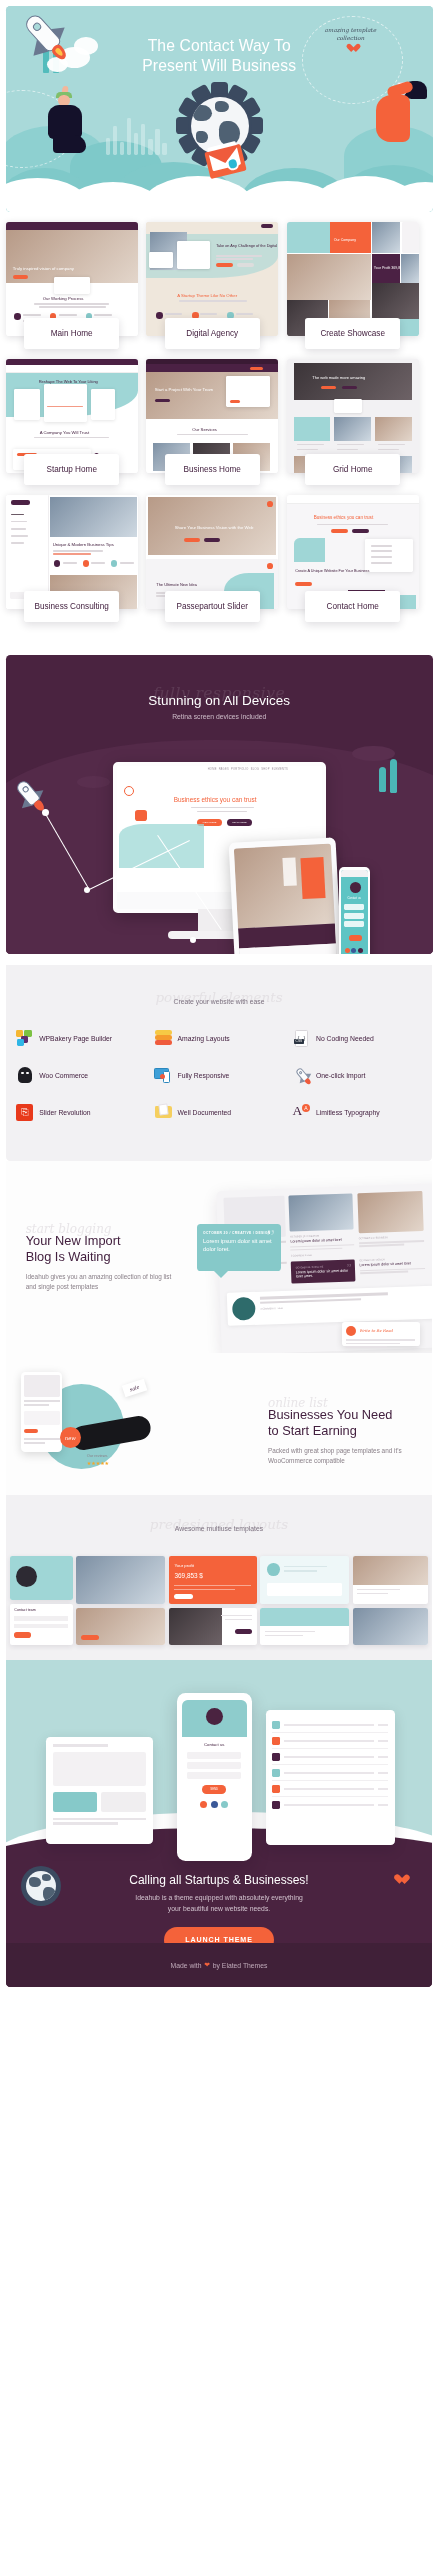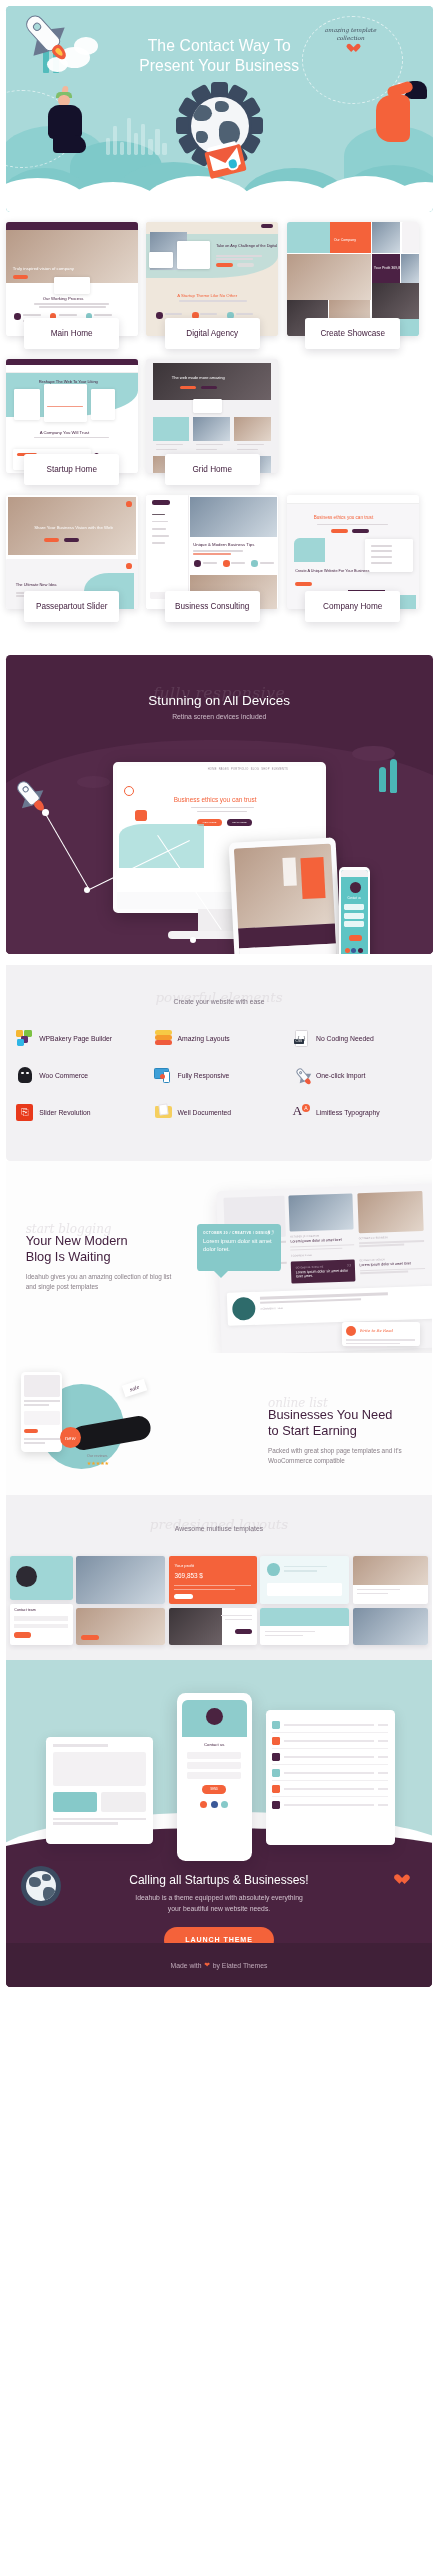--- a/index.html
+++ b/index.html
@@ -375,21 +375,21 @@
 
       <div class="envelope">
         <div class="env-back"></div>
           <div class="env-paper"></div>
         <div class="env-flap"></div>
           <div class="env-dot"></div>
       </div>
 
       <h1 class="hero-title">
         <span>The Contact Way To</span><br>
-        <span>Present Your Business</span>
+        <span>Present Will Business</span>
       </h1>
 
       <div class="script-note">
         <span>amazing template</span><br>
         <span>collection</span>
         <span class="note-heart"></span>
       </div>
     </div>
   </section>
 
@@ -479,20 +479,38 @@
           <div class="tline" style="left:41px; top:47px; width:36px; background:#f49b86; height:1.4px;"></div>
           <div class="ttitle" style="left:34px; top:71px; font-size:4.3px;">A Company You Will Trust</div>
           <div class="tline" style="left:28.5px; top:78px; width:75px;"></div>
           <div class="mini" style="left:7.1px; top:90px; width:78px; height:21.3px; background:#fff; box-shadow:0 0.7px 4.3px rgba(0,0,0,.1);"></div>
           <div class="tbtn" style="left:11.4px; top:94px; width:20px;"></div>
           <div class="tdot" style="left:88px; top:94px; width:5.7px; height:5.7px; background:#4b2144;"></div>
         </div>
         <div class="demo-label">Startup Home</div>
       </div>
 
+      <div class="demo-card">
+        <div class="demo-thumb">
+          <div class="tb" style="top:0; height:5px; background:#3a1a34;"></div>
+          <div class="tb tb-navbar" style="top:5px; height:8.5px;"></div>
+          <div class="tbtn" style="right:15.7px; top:7.8px; width:12.8px;"></div>
+          <div class="ph warm" style="left:0; top:13.5px; width:132px; height:47px;"></div>
+          <div class="ttitle w" style="left:8.5px; top:28.5px; font-size:4.3px;">Start a Project With Your Team</div>
+          <div class="tbtn p" style="left:8.5px; top:40px; width:15.7px;"></div>
+          <div class="mini" style="left:80px; top:17px; width:44px; height:31px; background:#fff; box-shadow:0 0.7px 4.3px rgba(0,0,0,.15);"></div>
+          <div class="tbtn" style="left:84px; top:41px; width:10px;"></div>
+          <div class="ttitle" style="left:46px; top:68px; font-size:4.3px;">Our Services</div>
+          <div class="tline" style="left:31px; top:75px; width:71px;"></div>
+          <div class="ph cool" style="left:7.1px; top:84px; width:37px; height:28.5px;"></div>
+          <div class="ph dark" style="left:47px; top:84px; width:37px; height:28.5px;"></div>
+          <div class="ph warm" style="left:87px; top:84px; width:37px; height:28.5px;"></div>
+        </div>
+        <div class="demo-label">Business Home</div>
+      </div>
 
       <div class="demo-card">
         <div class="demo-thumb" style="background:#f2f1f3;">
           <div class="ph dark" style="left:7.1px; top:4.3px; width:118px; height:37px;"></div>
           <div class="ttitle w" style="left:25.6px; top:15.7px; font-size:4px;">The web made more amazing</div>
           <div class="tbtn" style="left:34px; top:27px; width:15.7px;"></div>
           <div class="tbtn p" style="left:55px; top:27px; width:15.7px;"></div>
           <div class="mini" style="left:47px; top:40px; width:28.5px; height:14.2px; background:#fff; box-shadow:0 0.7px 2.8px rgba(0,0,0,.1);"></div>
           <div class="ph teal" style="left:7.1px; top:58px; width:36px; height:24px;"></div>
           <div class="ph cool" style="left:47px; top:58px; width:37px; height:24px;"></div>
@@ -505,37 +523,20 @@
           <div class="tline" style="left:91px; top:90px; width:21.3px;"></div>
           <div class="ph warm" style="left:7.1px; top:97px; width:31px; height:17px;"></div>
           <div class="ph teal" style="left:40px; top:97px; width:44px; height:17px;"></div>
           <div class="ph cool" style="left:87px; top:97px; width:38px; height:17px;"></div>
         </div>
         <div class="demo-label">Grid Home</div>
       </div>
     </div>
 
     <div class="demo-row">
-
-      <div class="demo-card">
-        <div class="demo-thumb">
-          <div class="ph warm" style="left:2.1px; top:2.1px; width:128px; height:58px;"></div>
-          <div class="ttitle w" style="left:28.5px; top:30px; font-size:4.3px;">Share Your Business Vision with the Web</div>
-          <div class="tbtn" style="left:38px; top:43px; width:15.7px;"></div>
-          <div class="tbtn p" style="left:58px; top:43px; width:15.7px;"></div>
-          <div class="tdot" style="right:5.7px; top:5.7px; width:5.7px; height:5.7px; background:#f4623a;"></div>
-          <div class="mini" style="left:0; top:64px; width:132px; height:50px; background:#f5f4f6;"></div>
-          <div class="tdot" style="right:5.7px; top:68px; width:5.7px; height:5.7px; background:#f4623a;"></div>
-          <div class="ph teal" style="left:78px; top:78px; width:50px; height:36px; border-radius:50% 0 0 0;"></div>
-          <div class="ttitle" style="left:10px; top:87px; font-size:4px;">The Ultimate New Idea</div>
-          <div class="tline" style="left:10px; top:97px; width:43px;"></div>
-          <div class="tline" style="left:10px; top:100px; width:34px;"></div>
-        </div>
-        <div class="demo-label">Passepartout Slider</div>
-      </div>
 
       <div class="demo-card">
         <div class="demo-thumb">
           <div class="mini" style="left:0; top:0; width:43px; height:114px; background:#fff; border-right:0.7px solid #f0eef0;"></div>
           <div class="tbtn p" style="left:5.7px; top:4.3px; width:18.5px; height:5px;"></div>
           <div class="tline dark" style="left:5.7px; top:18.5px; width:12.8px;"></div>
           <div class="tline" style="left:5.7px; top:25.6px; width:15.7px;"></div>
           <div class="tline" style="left:5.7px; top:33px; width:14.2px;"></div>
           <div class="tline" style="left:5.7px; top:40px; width:17px;"></div>
           <div class="tline" style="left:5.7px; top:47px; width:12.8px;"></div>
@@ -549,38 +550,55 @@
           <div class="tline" style="left:57px; top:67px; width:14.2px;"></div>
           <div class="tline" style="left:85px; top:67px; width:14.2px;"></div>
           <div class="tline" style="left:114px; top:67px; width:14.2px;"></div>
           <div class="ph warm" style="left:44px; top:80px; width:87px; height:34px;"></div>
           <div class="mini" style="left:4.3px; top:97px; width:34px; height:7.1px; background:#f4f2f4;"></div>
         </div>
         <div class="demo-label">Business Consulting</div>
       </div>
 
       <div class="demo-card">
+        <div class="demo-thumb">
+          <div class="ph warm" style="left:2.1px; top:2.1px; width:128px; height:58px;"></div>
+          <div class="ttitle w" style="left:28.5px; top:30px; font-size:4.3px;">Share Your Business Vision with the Web</div>
+          <div class="tbtn" style="left:38px; top:43px; width:15.7px;"></div>
+          <div class="tbtn p" style="left:58px; top:43px; width:15.7px;"></div>
+          <div class="tdot" style="right:5.7px; top:5.7px; width:5.7px; height:5.7px; background:#f4623a;"></div>
+          <div class="mini" style="left:0; top:64px; width:132px; height:50px; background:#f5f4f6;"></div>
+          <div class="tdot" style="right:5.7px; top:68px; width:5.7px; height:5.7px; background:#f4623a;"></div>
+          <div class="ph teal" style="left:78px; top:78px; width:50px; height:36px; border-radius:50% 0 0 0;"></div>
+          <div class="ttitle" style="left:10px; top:87px; font-size:4px;">The Ultimate New Idea</div>
+          <div class="tline" style="left:10px; top:97px; width:43px;"></div>
+          <div class="tline" style="left:10px; top:100px; width:34px;"></div>
+        </div>
+        <div class="demo-label">Passepartout Slider</div>
+      </div>
+
+      <div class="demo-card">
         <div class="demo-thumb" style="background:#f7f6f8;">
           <div class="tb tb-navbar light" style="top:0; height:8.5px;"></div>
           <div class="ttitle o" style="left:27px; top:20px; font-size:4.6px;">Business ethics you can trust</div>
           <div class="tline" style="left:30px; top:28.5px; width:71px;"></div>
           <div class="tbtn" style="left:44px; top:34px; width:17px;"></div>
           <div class="tbtn p" style="left:65px; top:34px; width:17px;"></div>
           <div class="ph teal" style="left:7.1px; top:43px; width:31px; height:24px; border-radius:5.7px 0 0 0;"></div>
           <div class="mini" style="left:78px; top:44px; width:48px; height:33px; background:#fff; box-shadow:0 0.7px 4.3px rgba(0,0,0,.1);"></div>
           <div class="tline" style="left:84px; top:50px; width:21.3px;"></div>
           <div class="tline" style="left:84px; top:55px; width:21.3px;"></div>
           <div class="tline" style="left:84px; top:61px; width:21.3px;"></div>
           <div class="tline" style="left:84px; top:67px; width:21.3px;"></div>
           <div class="ttitle" style="left:8.5px; top:74px; font-size:3.8px;">Create A Unique Website For Your Business</div>
           <div class="tbtn" style="left:8.5px; top:87px; width:17px;"></div>
           <div class="ph purple" style="left:61px; top:95px; width:37px; height:18.5px;"></div>
           <div class="ph teal" style="left:101px; top:100px; width:28.5px; height:14.2px;"></div>
         </div>
-        <div class="demo-label">Company Home</div>
+        <div class="demo-label">Contact Home</div>
       </div>
     </div>
   </section>
 
   <section class="responsive">
     <div class="resp-wave"></div>
     <div class="p-cloud" style="left:71px; top:121px; width:33px; height:12.8px;"></div>
     <div class="p-cloud" style="left:346px; top:91px; width:43px; height:15.7px;"></div>
     <div class="p-tree" style="left:373px; top:112px; width:7.1px; height:25.6px;"></div>
     <div class="p-tree" style="left:384px; top:104px; width:7.8px; height:34px;"></div>
@@ -808,21 +826,21 @@
         <div style="font-size:3.9px; color:#f4623a; font-family:'DejaVu Serif',serif; font-style:italic;">Write to Be Read</div>
       </div>
       <div style="height:1.4px; background:#e6e2e6; margin-top:3.6px;"></div>
       <div style="height:1.4px; background:#e6e2e6; margin-top:2.1px; width:78%;"></div>
       <div style="height:1.4px; background:#e6e2e6; margin-top:2.1px; width:60%;"></div>
     </div>
 
     <div class="blog-txt">
       <div class="blk-script">start blogging</div>
       <div class="blk-h1">
-        <span>Your New Modern</span><br>
+        <span>Your New Import</span><br>
         <span>Blog Is Waiting</span>
       </div>
       <div class="blk-sub">Ideahub gives you an amazing collection of blog list and single post templates</div>
     </div>
   </section>
 
   <section class="shop">
     <div class="shop-vis">
       <div class="shop-circle"></div>
       <div class="shop-phone">

